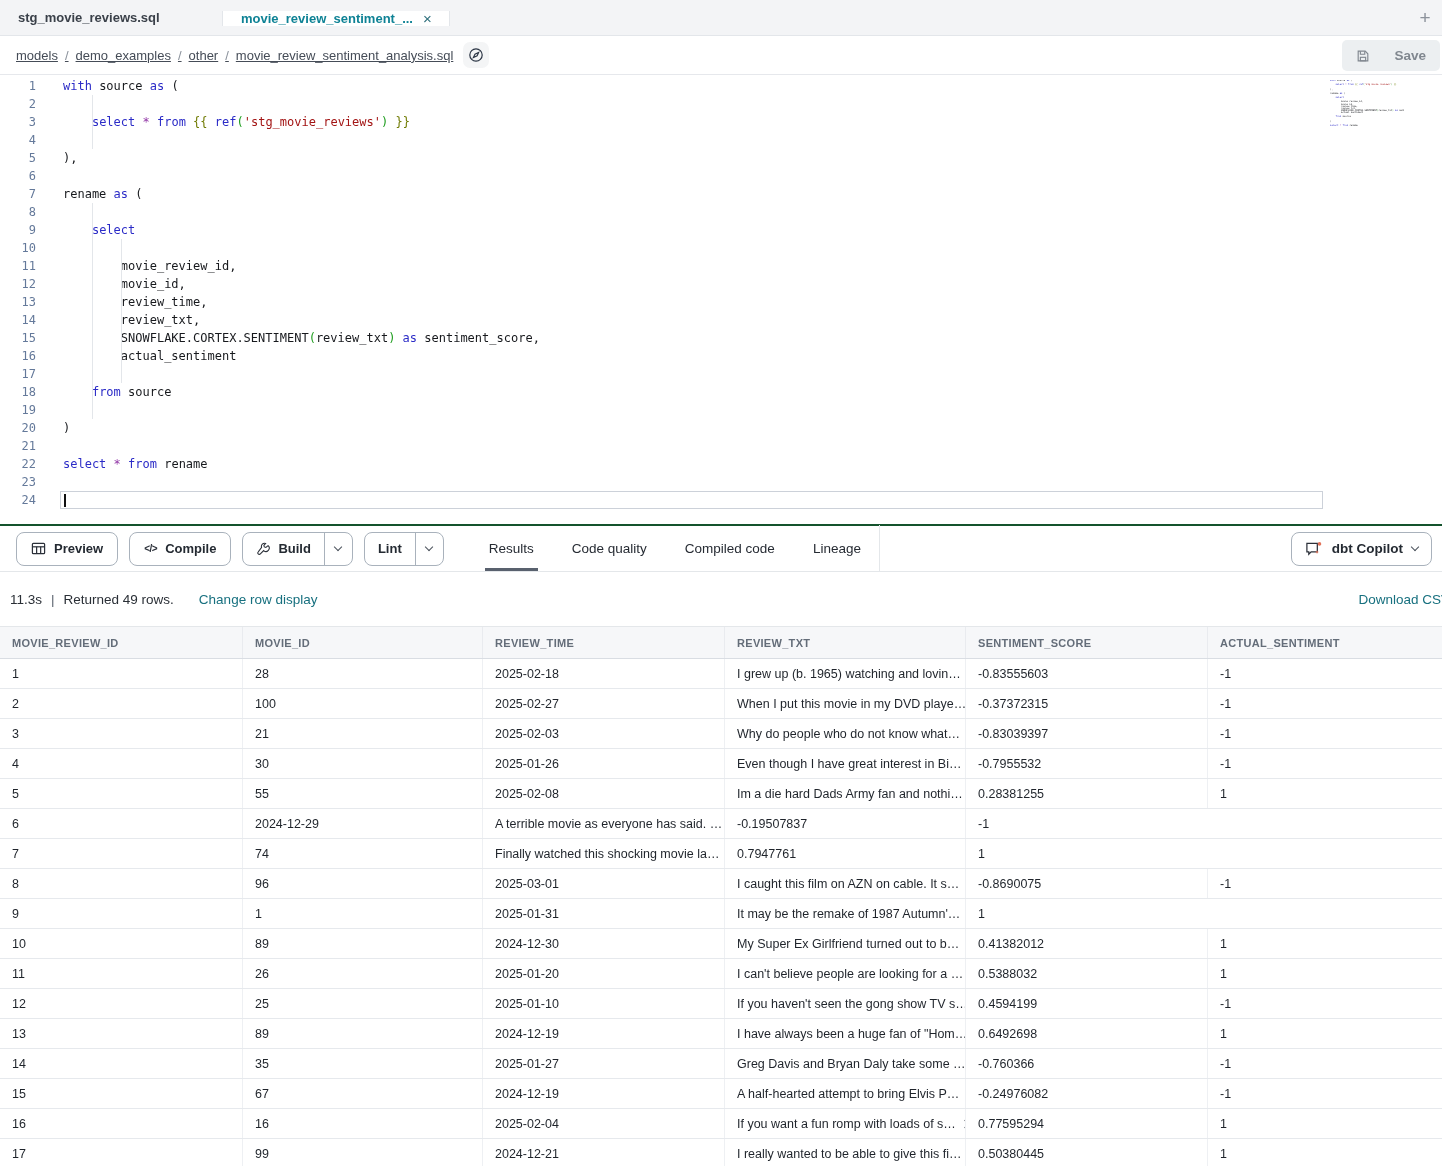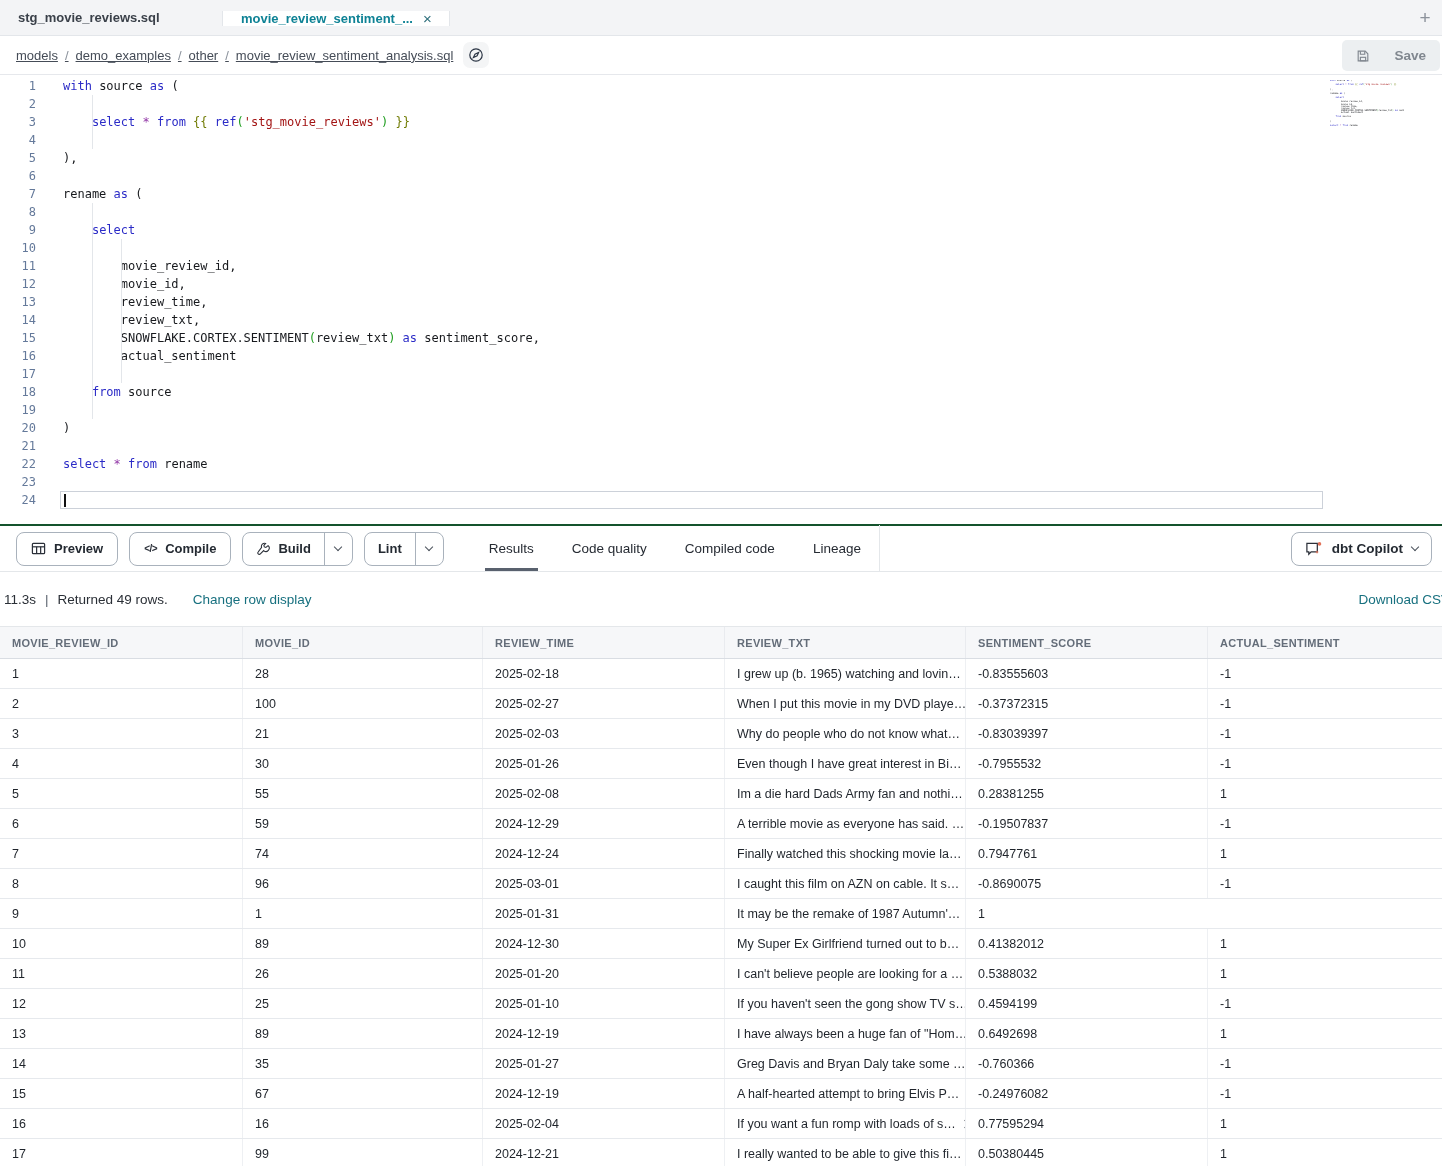--- a/index.html
+++ b/index.html
@@ -47,21 +47,21 @@
   .chev-d { width:6px; height:6px; border-right:1.5px solid #4a515b; border-bottom:1.5px solid #4a515b; transform:rotate(45deg); margin-top:-3px; }
   .code-glyph { font-size:10px; font-weight:700; letter-spacing:-0.5px; color:#2b3039; }
   .rtabs { display:flex; align-items:center; gap:30px; margin-left:30px; height:100%; }
   .rtab { height:100%; display:flex; align-items:center; font-size:13.5px; color:#262b33; padding:0 4px; }
   .rtab.active { box-shadow:inset 0 -3px 0 #59616e; }
   .toolbar .vdiv { width:1px; height:47px; background:#e4e7ea; margin-left:14px; }
   .toolbar-fill { flex:1; }
   .copilot-btn { height:34px; border:1px solid #a9b2bc; border-radius:8px; background:#fff; display:flex; align-items:center; gap:9px; padding:8px 13px; font-size:13.5px; font-weight:700; color:#242a32; }
 
   
-  .meta-row { height:55px; display:flex; align-items:center; padding-left:4px; position:relative; font-size:13.5px; color:#2a2f36; border-bottom:1px solid #e4e7ea; }
+  .meta-row { height:55px; display:flex; align-items:center; padding-left:10px; position:relative; font-size:13.5px; color:#2a2f36; border-bottom:1px solid #e4e7ea; }
   .meta-row .pipe { margin:0 9px; color:#59616c; }
   .link { color:#17707f; margin-left:25px; }
   .dl-link { position:absolute; right:-8px; color:#17707f; }
 
   
   .grid-header, .grid-row { display:grid; grid-template-columns:243px 240px 242px 241px 242px 1fr; }
   .grid-header { height:32px; background:#f6f7f9; border-bottom:1px solid #d9dde3; }
   .grid-header > div { display:flex; align-items:center; padding-left:12px; font-size:11px; font-weight:700; letter-spacing:0.3px; color:#646d79; border-right:1px solid #e9ebef; }
   .grid-row { height:30px; border-bottom:1px solid #e6e9ed; }
   .grid-row > div { display:flex; align-items:center; padding-left:12px; font-size:12.5px; color:#1f242b; border-right:1px solid #eef0f3; overflow:hidden; white-space:nowrap; }
@@ -264,32 +264,30 @@
         <div>55</div>
         <div>2025-02-08</div>
         <div class="txt-cell">
           <span>Im a die hard Dads Army fan and nothi…</span>
         </div>
         <div>0.28381255</div>
         <div>1</div>
       </div>
       <div class="grid-row">
         <div>6</div>
-        <div>59</div>
         <div>2024-12-29</div>
         <div class="txt-cell">
           <span>A terrible movie as everyone has said. …</span>
         </div>
         <div>-0.19507837</div>
         <div>-1</div>
       </div>
       <div class="grid-row">
         <div>7</div>
         <div>74</div>
-        <div>2024-12-24</div>
         <div class="txt-cell">
           <span>Finally watched this shocking movie la…</span>
         </div>
         <div>0.7947761</div>
         <div>1</div>
       </div>
       <div class="grid-row">
         <div>8</div>
         <div>96</div>
         <div>2025-03-01</div>

